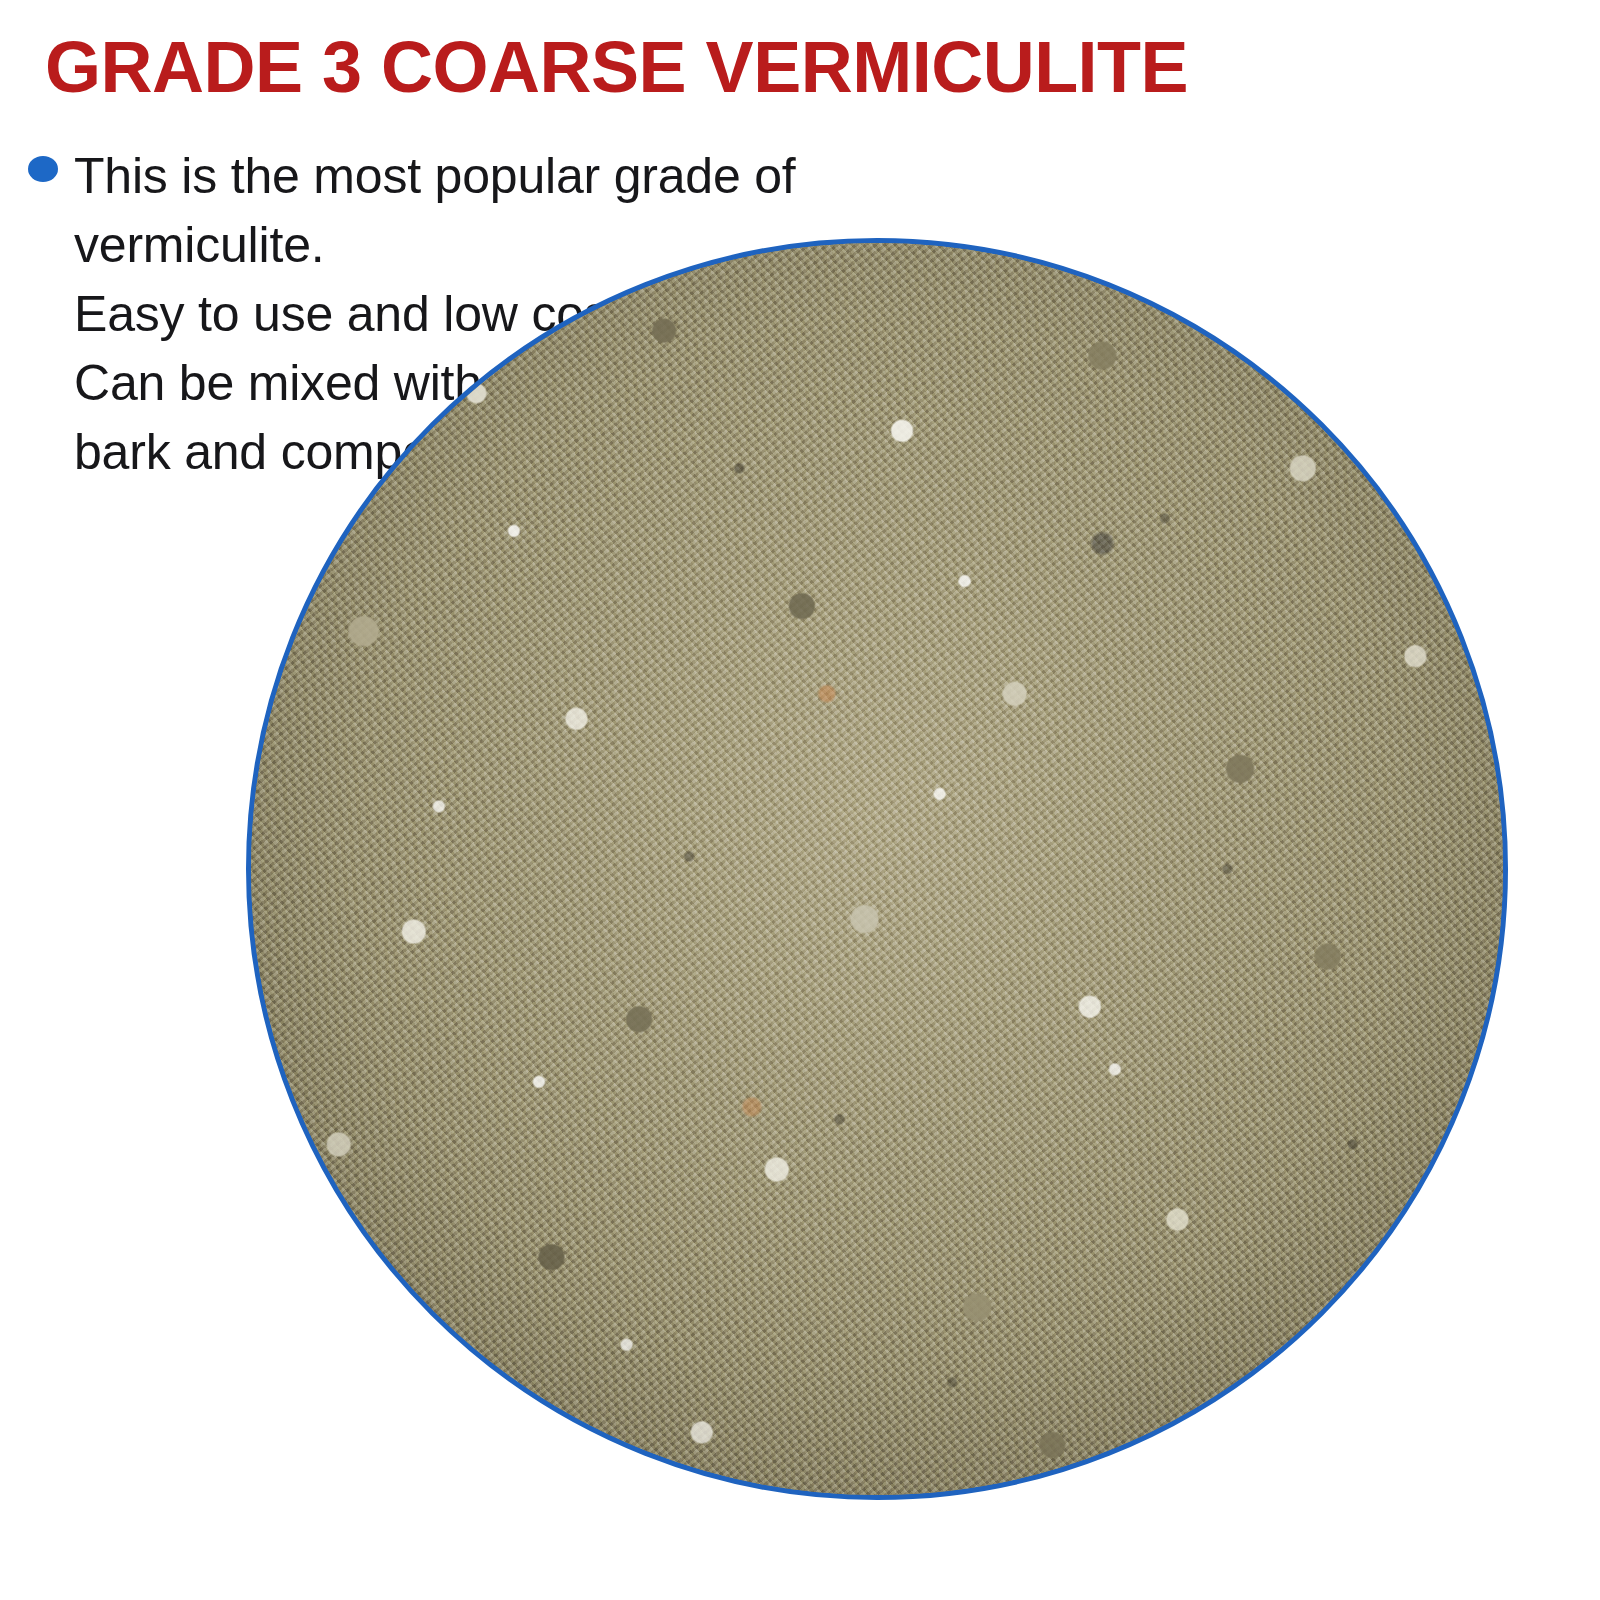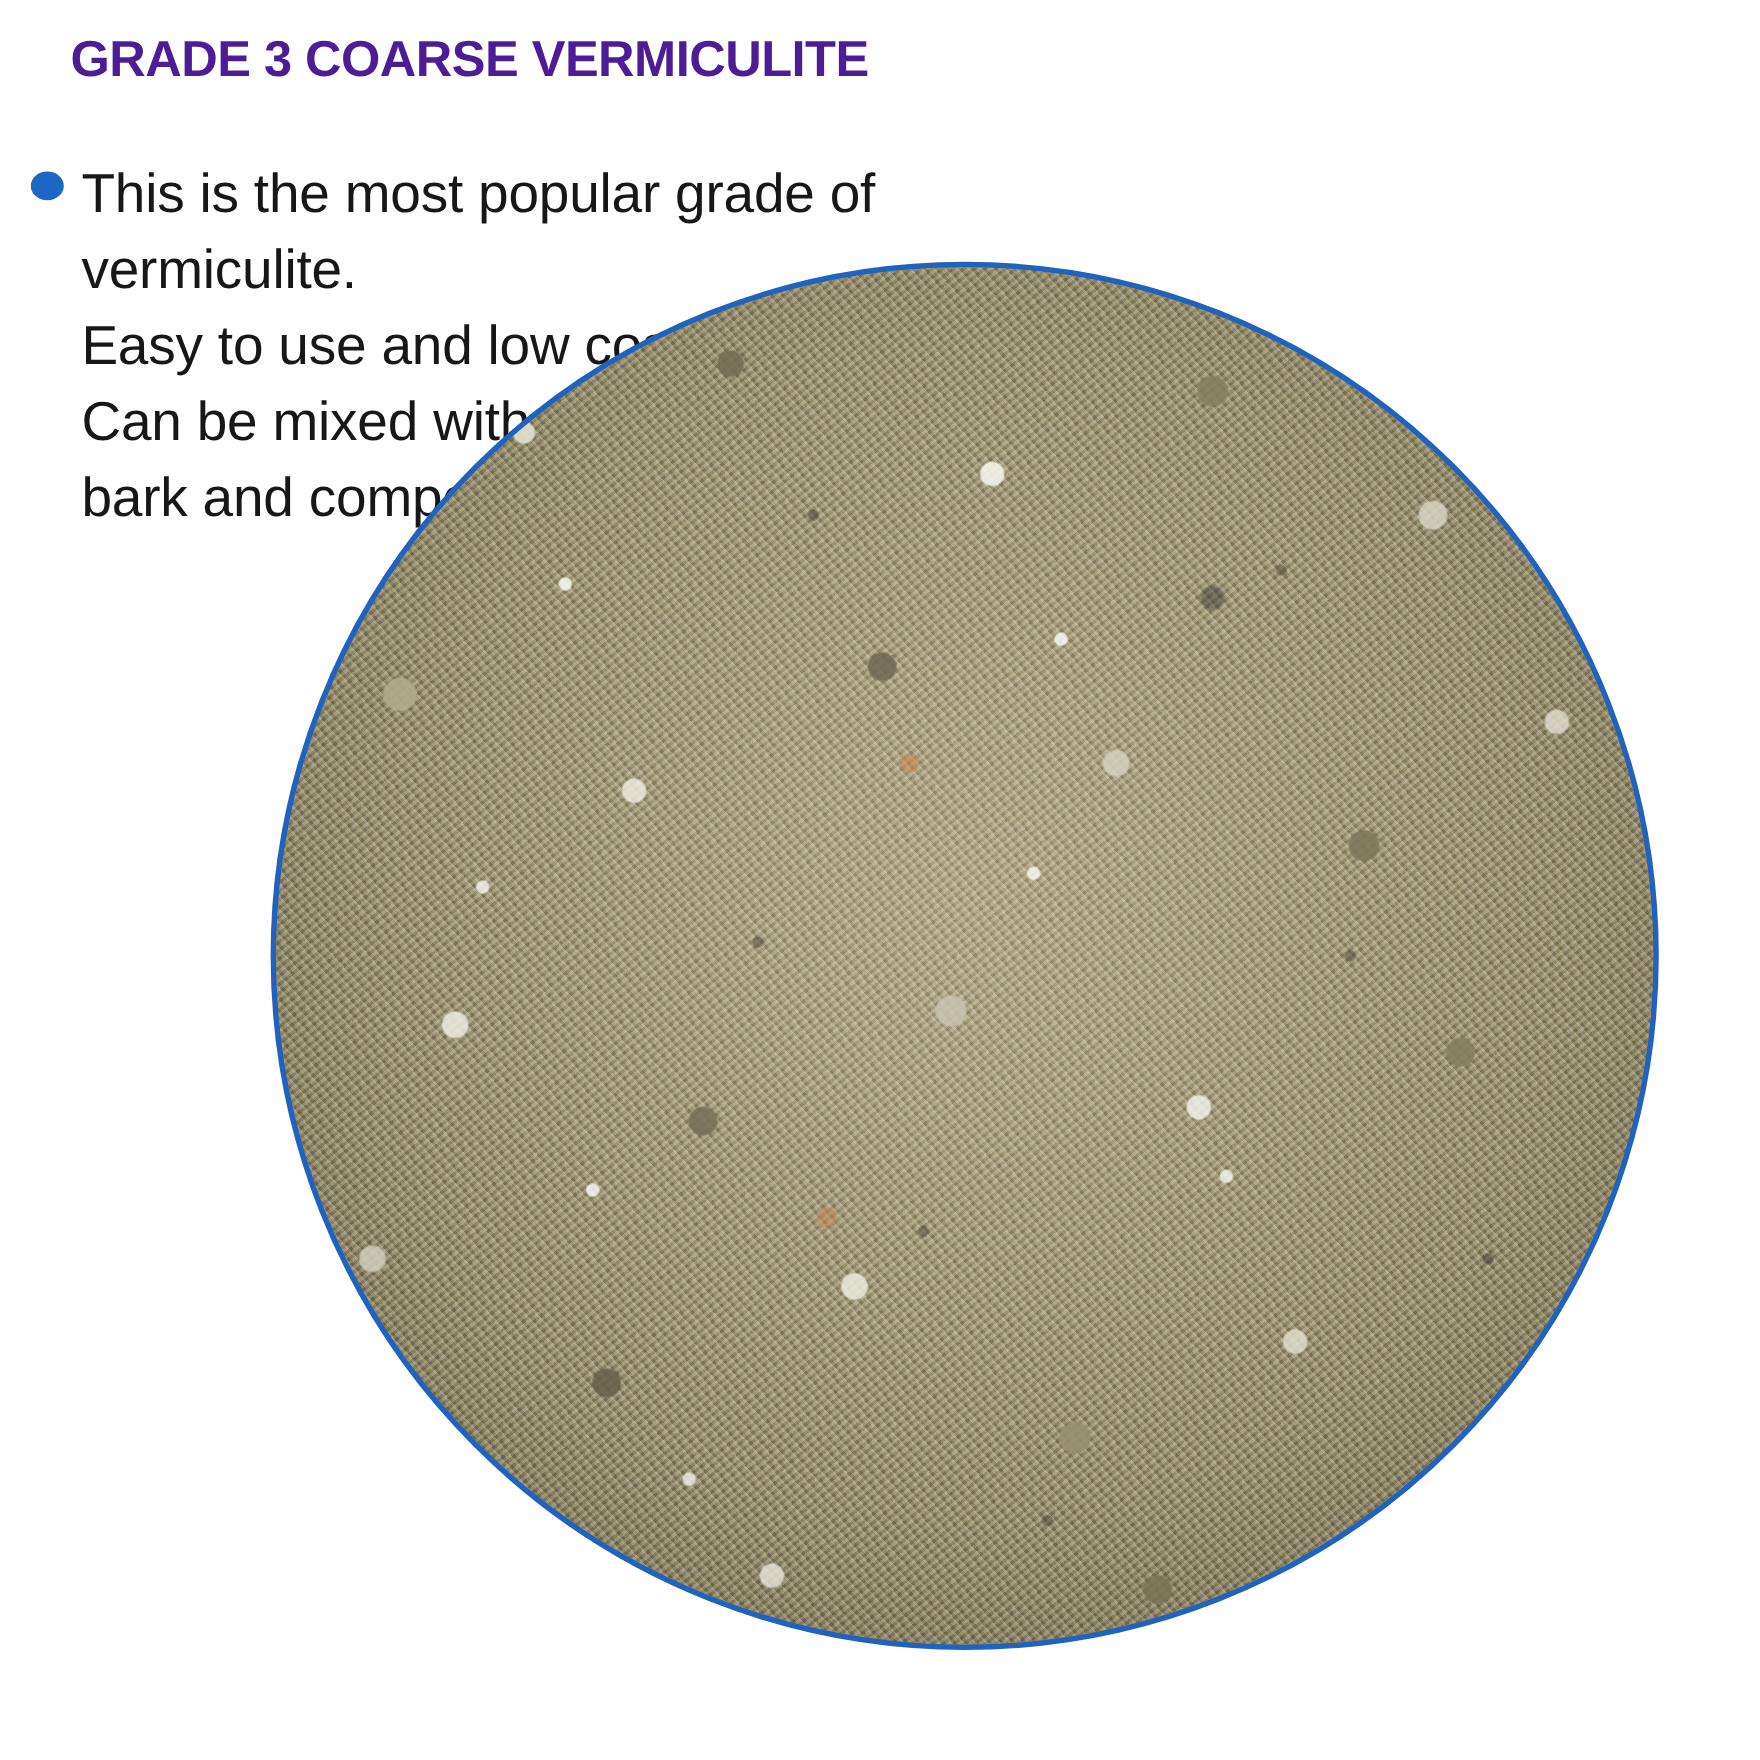--- a/index.html
+++ b/index.html
@@ -12,27 +12,27 @@
   }
   .page {
     position: relative;
     width: 1600px;
     height: 1600px;
     background: #ffffff;
     overflow: hidden;
   }
   .title {
     position: absolute;
-    left: 64px;
+    left: 45px;
     top: 26px;
     font-family: "Liberation Sans", sans-serif;
-    font-size: 46px;
+    font-size: 72px;
     font-weight: bold;
     letter-spacing: -0.5px;
-    color: #4c1d95;
+    color: #b91c1c;
     text-transform: uppercase;
     white-space: nowrap;
   }
   .bullet-block {
     position: absolute;
     left: 28px;
     top: 142px;
     display: flex;
     align-items: flex-start;
     width: 900px;

